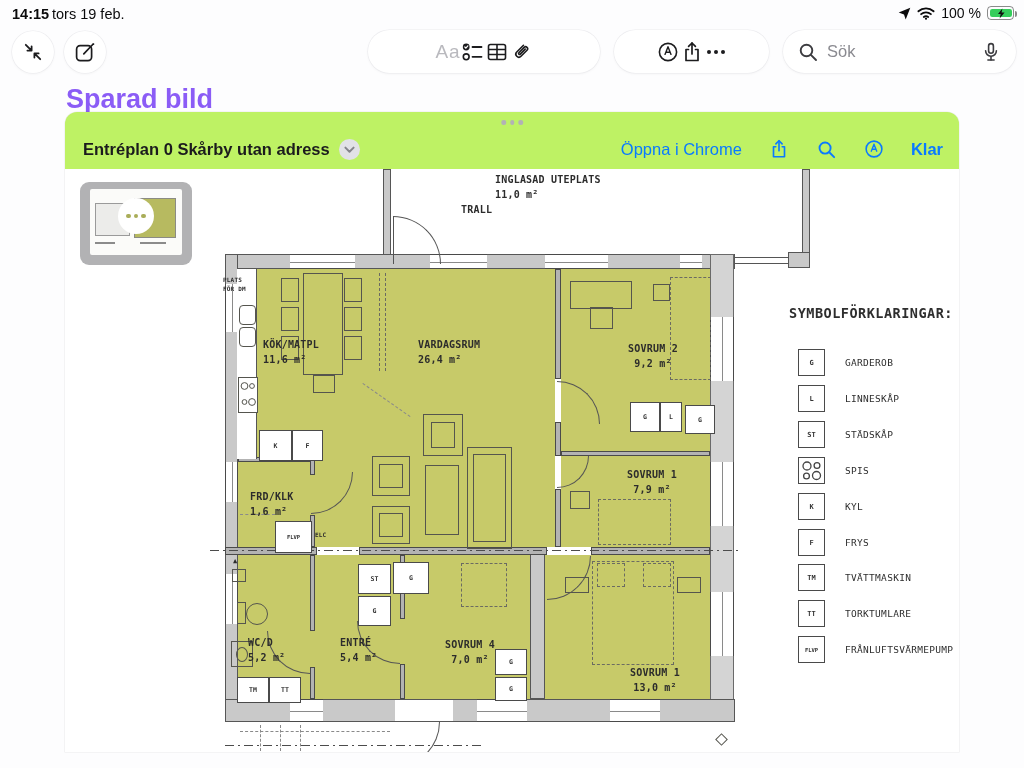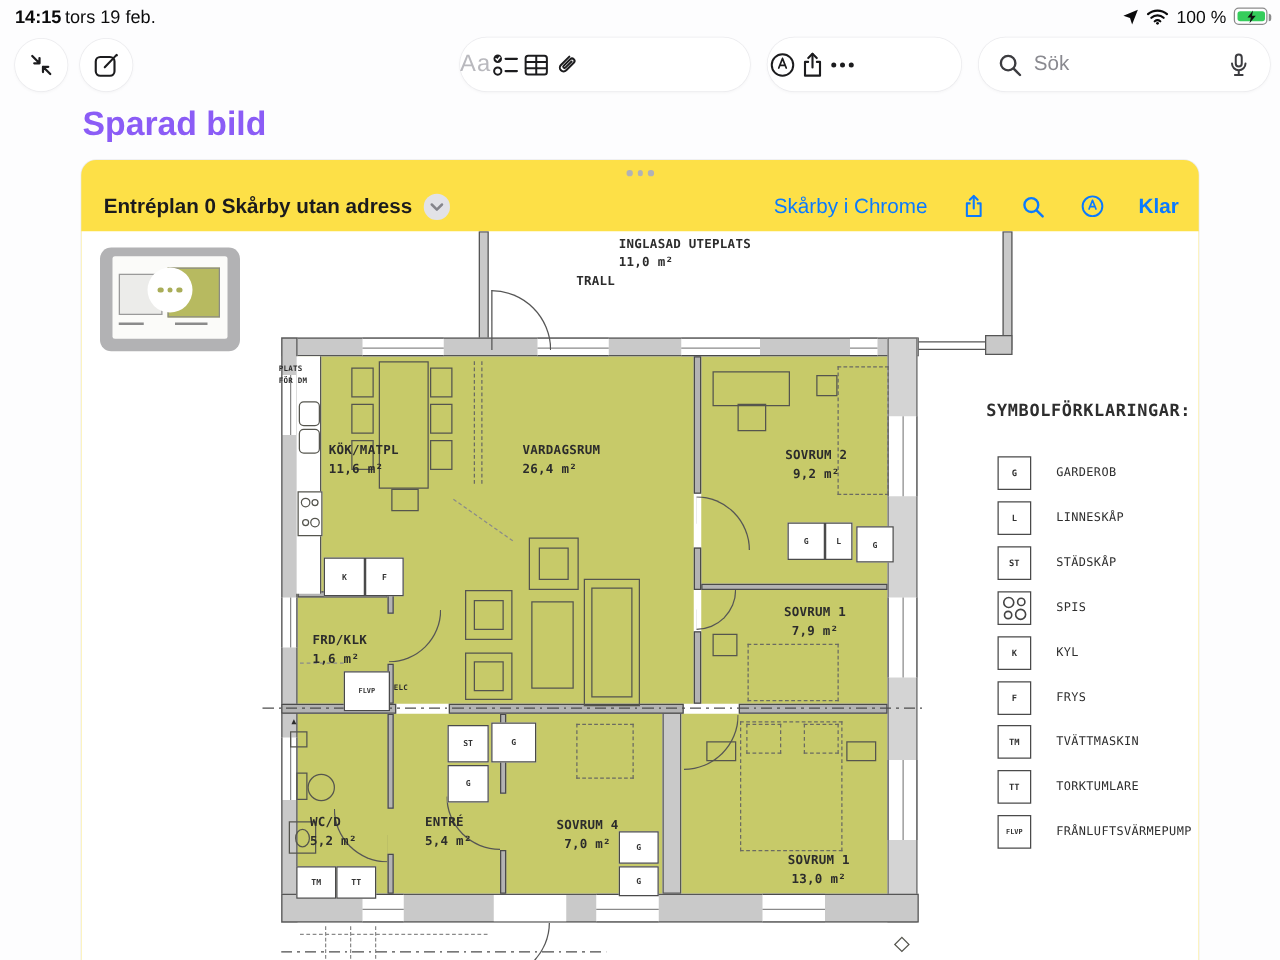--- a/index.html
+++ b/index.html
@@ -14,30 +14,30 @@
   .sb-pct { font-size:14px; color:#0b0b0c; }
   .batt { position:relative; width:27px; height:13.5px; border:1px solid rgba(0,0,0,.45); border-radius:4px; }
   .batt-fill { position:absolute; inset:1.5px; background:#35cd5b; border-radius:2.2px; }
   .batt-nub { position:absolute; right:-4px; top:4px; width:2.5px; height:5.5px; background:rgba(0,0,0,.45); border-radius:0 2px 2px 0; }
   .batt svg { position:absolute; left:8px; top:1px; }
 
   
   .circle-btn { position:absolute; width:42px; height:42px; border-radius:50%; background:#fff;
     box-shadow:0 0 0 .6px #ebebee, 0 1px 3px rgba(0,0,0,.05); display:flex; align-items:center; justify-content:center; }
   .pill { position:absolute; top:30px; height:43px; border-radius:22px; background:#fff;
-    box-shadow:0 0 0 .6px #ebebee, 0 1px 3px rgba(0,0,0,.05); display:flex; align-items:center; justify-content:flex-start; }
+    box-shadow:0 0 0 .6px #ebebee, 0 1px 3px rgba(0,0,0,.05); display:flex; align-items:center; justify-content:center; }
   .aa { font-size:19px; color:#b9b9be; letter-spacing:1px; }
   .search-pill { justify-content:flex-start; gap:8px; padding:0 14px; }
   .search-ph { font-size:16.5px; color:#8a8a90; flex:1; }
 
   
   .note-title { position:absolute; left:66px; top:84px; font-size:27px; font-weight:700; color:#8b5cf6; }
 
   
-  .card { position:absolute; left:65px; top:128px; width:894px; height:640px; background:#fde047;
+  .card { position:absolute; left:65px; top:112px; width:894px; height:640px; background:#bef264;
     border-radius:12px 12px 0 0; box-shadow:0 0 0 .6px rgba(0,0,0,.07); overflow:hidden; }
   .grabber { position:absolute; left:50%; top:8px; transform:translateX(-50%); display:flex; gap:4px; }
   .grabber i { width:4.5px; height:4.5px; border-radius:50%; background:#b2b2b5; }
   .vh-title { position:absolute; left:18px; top:27px; display:flex; align-items:center; gap:9px; }
   .vh-title b { font-size:16.5px; color:#1b1b1d; }
   .chev-circle { width:21px; height:21px; border-radius:50%; background:#e2e2e7; display:flex; align-items:center; justify-content:center; }
   .vh-right { position:absolute; right:16px; top:26px; display:flex; align-items:center; gap:26px; }
   .blue-link { font-size:16.5px; color:#0a7aff; }
   .klar { font-weight:700;text-align:center; }
 
@@ -217,21 +217,21 @@
   <div class="vh-title">
     <b>Entréplan 0 Skårby utan adress</b>
     <span class="chev-circle">
       <svg width="21" height="21" viewBox="0 0 21 21" fill="none" stroke="#85858c" stroke-width="2" stroke-linecap="round" stroke-linejoin="round">
         <path d="M6.4 8.6 L10.5 12.7 L14.6 8.6"></path>
       </svg>
     </span>
   </div>
 
   <div class="vh-right">
-    <span class="blue-link">Skårby i Chrome</span>
+    <span class="blue-link">Öppna i Chrome</span>
     <span>
       <svg width="22" height="22" viewBox="0 0 24 24" fill="none" stroke="#0a7aff" stroke-width="1.8" stroke-linecap="round" stroke-linejoin="round">
         <path d="M8.5 9.5 H6 V20.5 H18 V9.5 H15.5"></path>
           <path d="M12 3.2 V14"></path>
           <path d="M8.6 6.4 L12 3 l3.4 3.4"></path>
       </svg>
     </span>
     <span>
       <svg width="21" height="21" viewBox="0 0 22 22" fill="none" stroke="#0a7aff" stroke-width="2" stroke-linecap="round">
         <circle cx="9.5" cy="9.5" r="5.8"></circle>

